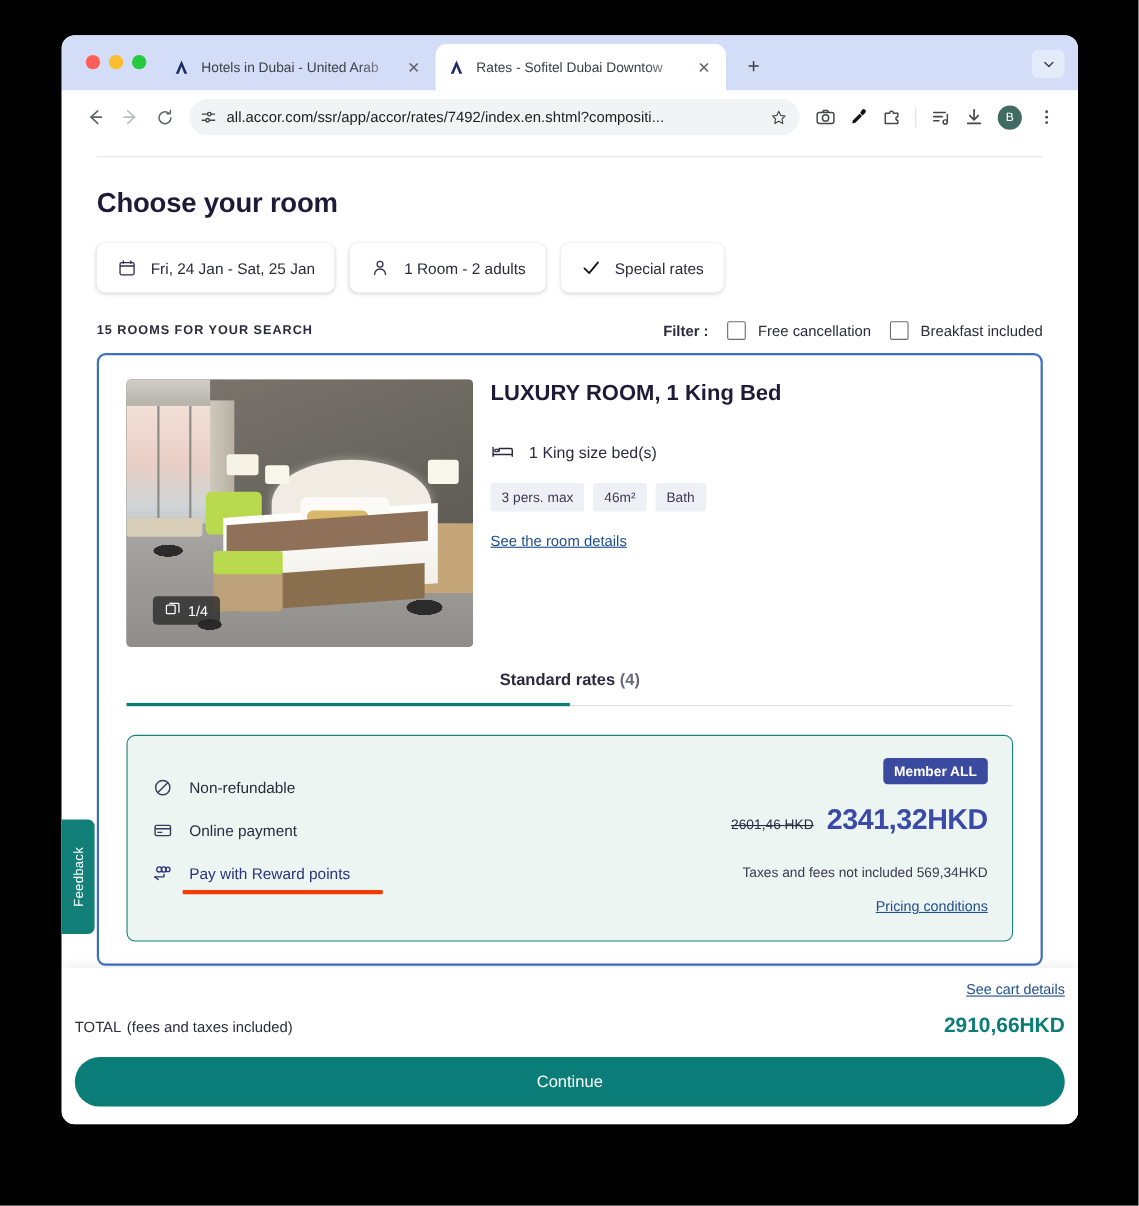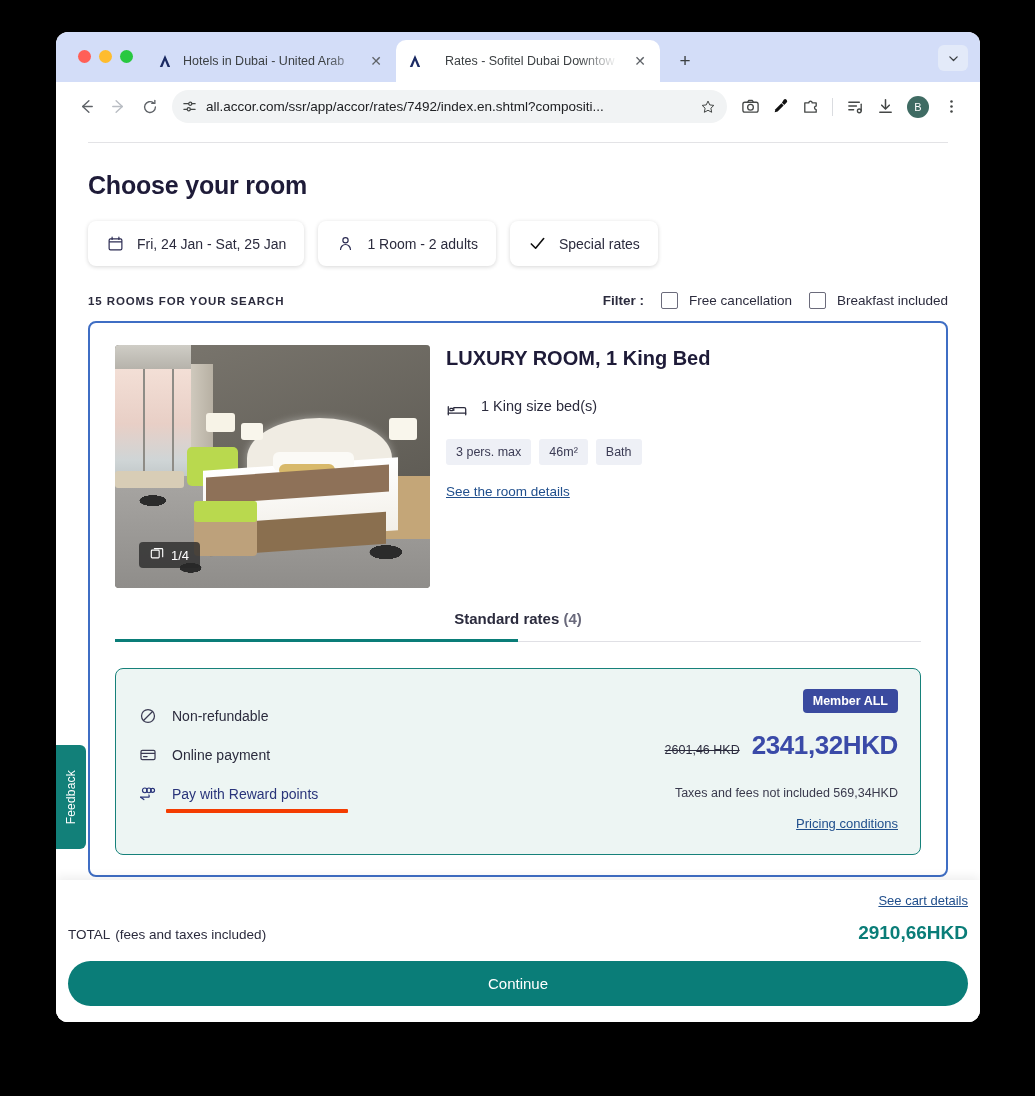--- a/index.html
+++ b/index.html
@@ -22,21 +22,21 @@
   .dot{width:13px;height:13px;border-radius:50%;}
   .dot.r{background:#ff5f57;}
   .dot.y{background:#febc2e;}
   .dot.g{background:#28c840;}
 
   .tab{
     position:absolute;top:8px;height:42px;border-radius:10px 10px 0 0;
     display:flex;align-items:center;padding:0 10px;box-sizing:border-box;
   }
   .tab.inactive{left:90px;width:250px;background:transparent;}
-  .tab.active{left:340px;width:264px;background:#ffffff;gap:12px;}
+  .tab.active{left:340px;width:264px;background:#ffffff;}
   .tab .favicon{width:18px;height:18px;flex:0 0 18px;margin-right:9px;display:flex;align-items:center;justify-content:center;}
   .tab .ttl{
     font-size:12.5px;color:#3c4043;white-space:nowrap;overflow:hidden;
     flex:1 1 auto;
     -webkit-mask-image:linear-gradient(90deg,#000 78%,transparent 100%);
     mask-image:linear-gradient(90deg,#000 78%,transparent 100%);
   }
   .tab .x{
     width:20px;height:20px;flex:0 0 20px;border-radius:50%;
     display:flex;align-items:center;justify-content:center;
@@ -155,21 +155,21 @@
   .photo .ph-bolster{position:absolute;left:52%;top:49%;width:18%;height:5%;background:#d8b96a;border-radius:9px;}
 
   .imgbadge{
     position:absolute;left:24px;bottom:20px;background:rgba(40,40,40,.78);
     color:#fff;border-radius:4px;height:26px;display:flex;align-items:center;
     gap:7px;padding:0 11px;font-size:13px;
   }
 
   .roominfo{flex:1 1 auto;padding-top:2px;}
   .roomtitle{font-size:20px;font-weight:bold;color:#1e1b38;margin:0;}
-  .bedrow{display:flex;align-items:flex-start;gap:13px;margin-top:28px;font-size:14.5px;color:#2b2b3d;}
+  .bedrow{display:flex;align-items:flex-end;gap:13px;margin-top:28px;font-size:14.5px;color:#2b2b3d;}
   .tags{display:flex;gap:8px;margin-top:19px;flex-wrap:wrap;}
   .tag{background:#eef0f6;border-radius:3px;padding:6px 10px;font-size:12.5px;color:#3b3b54;}
   .roomlink{
     display:inline-block;margin-top:19px;font-size:13.5px;color:#1f4e8c;
     text-decoration:underline;
   }
 
   .tabs{display:flex;margin-top:22px;position:relative;}
   .rtab{
     flex:1 1 0;text-align:center;font-size:15px;color:#2b2b3d;padding:0 0 14px 0;

